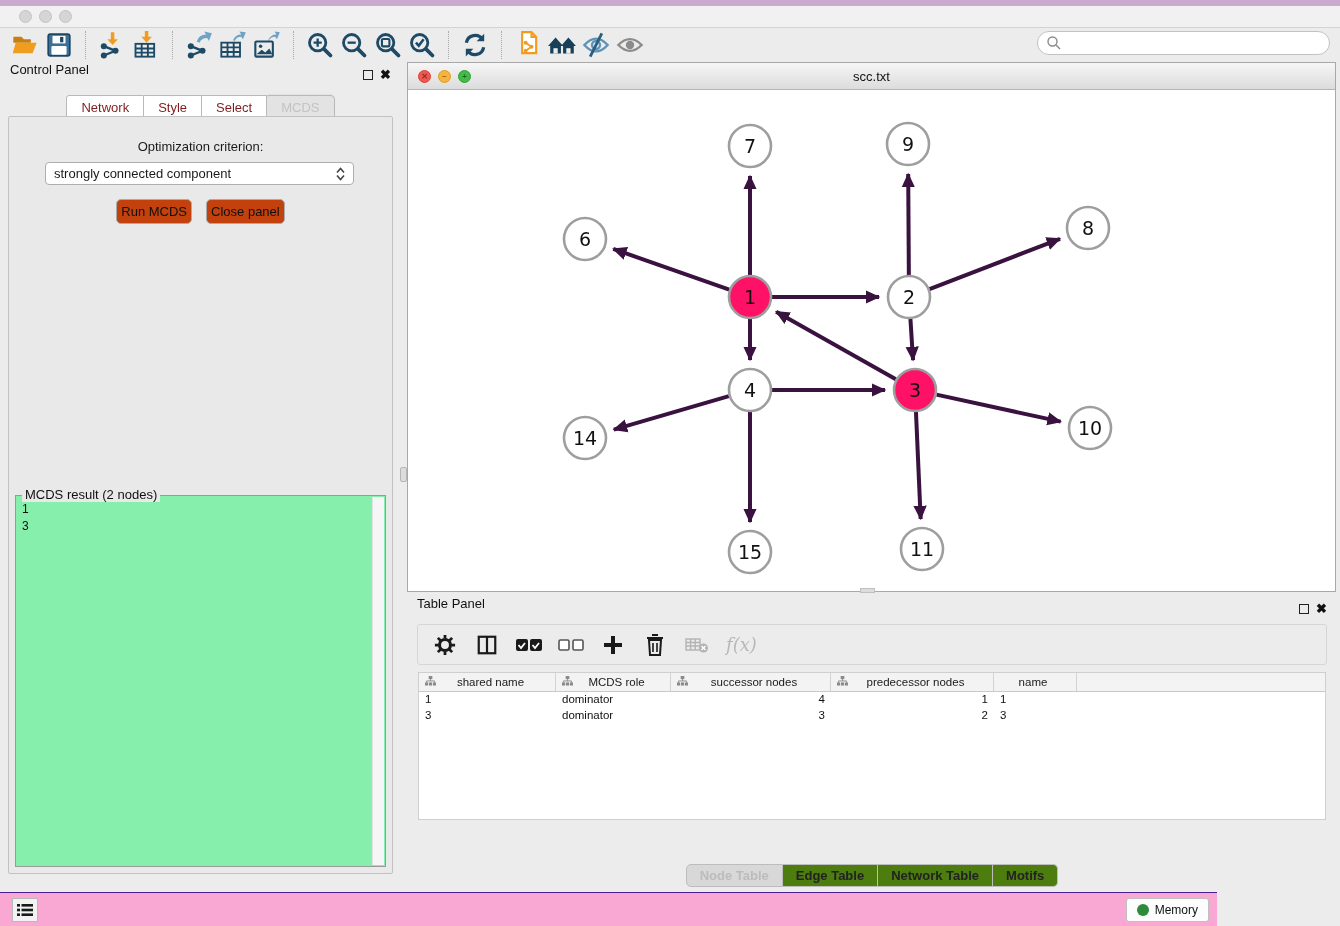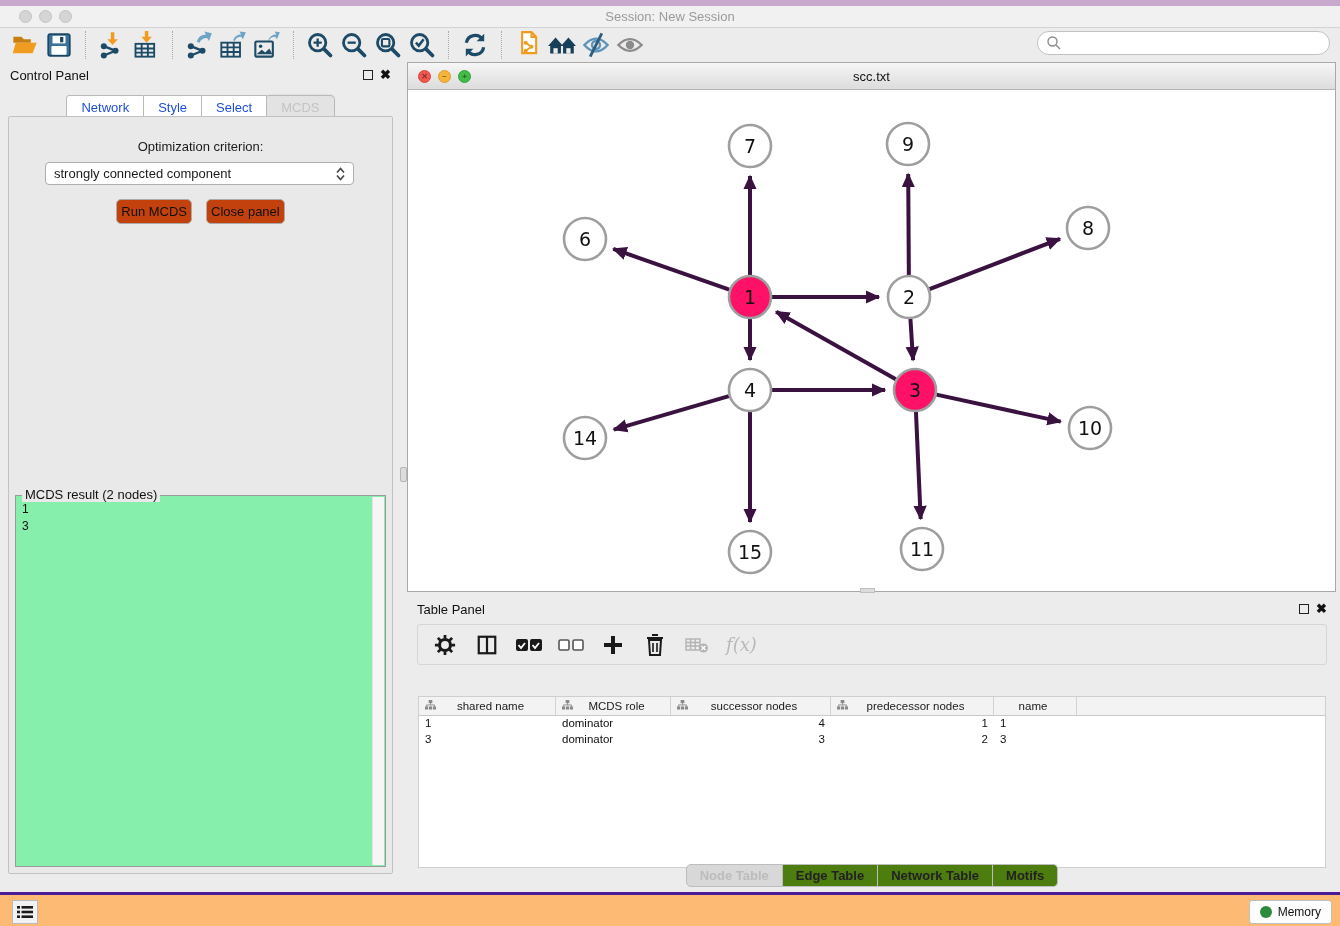--- a/index.html
+++ b/index.html
@@ -22,28 +22,28 @@
   
   #toolbar { left:0; top:28px; width:1340px; height:34px; display:flex; align-items:center; }
   .ticon { width:34px; height:32px; display:flex; align-items:center; justify-content:center; }
   .tsep { width:1px; height:28px; border-left:1px dotted #a9a9a9; margin:0 9px; }
   #search-box { position:absolute; right:10px; top:3px; width:293px; height:24px; background:#fff;
     border:1px solid #c2c2c2; border-radius:13px; display:flex; align-items:center; padding-left:8px; }
   #search-input { border:none; outline:none; flex:1; height:20px; font-size:13px; background:transparent; }
 
   
   #control-panel { left:0; top:62px; width:401px; height:820px; background:#ececec; }
-  .panel-head { height:26px; display:flex; align-items:center; padding:0 10px; }
+  .panel-head { height:26px; display:flex; padding:0 10px; }
   .panel-title { font-size:13px; color:#111; }
   .panel-head-icons { margin-left:auto; display:flex; align-items:center; gap:7px; }
   .float-icon { width:10px; height:10px; border:1.5px solid #222; display:inline-block; }
   .close-icon { font-size:13px; font-weight:bold; color:#111; line-height:10px; }
   #cp-tabs { position:absolute; left:0; top:33px; width:100%; display:flex; justify-content:center; }
   .cp-tab { padding:4px 14px; background:#fff; border:1px solid #b9b9b9; border-left:none;
-    font-size:13px; color:#1d4ed8; }
+    font-size:13px; color:#7f1d1d; }
   .cp-tab:first-child { border-left:1px solid #b9b9b9; border-top-left-radius:3px; }
   .cp-tab.active { background:#e3e3e3; color:#c4c4c4; border-top-right-radius:5px; border-top-left-radius:2px;
     box-shadow:0 -1px 1px rgba(0,0,0,0.05); }
   #cp-body { position:absolute; left:8px; top:54px; width:385px; height:758px;
     background:#e9e9e9; border:1px solid #c2c2c2; border-radius:2px; }
   #opt-label { position:absolute; left:0; top:22px; width:100%; text-align:center; font-size:13px; }
   #opt-select { position:absolute; left:36px; top:45px; width:309px; height:23px; background:#fff;
     border:1px solid #aeaeae; border-radius:4px; display:flex; align-items:center; padding:0 8px; font-size:13px; }
   #opt-select .spin { margin-left:auto; display:flex; flex-direction:column; line-height:5px; color:#444; }
   .cp-btn-row { position:absolute; left:0; top:82px; width:100%; display:flex; justify-content:center; gap:14px; }
@@ -69,51 +69,50 @@
   #graph-svg { display:block; }
   .graph-node-label { font-family:"DejaVu Sans", sans-serif; font-size:19px; fill:#111; }
   #nw-splitter { left:400px; top:467px; width:7px; height:15px; background:#dcdcdc; border:1px solid #b5b5b5; border-radius:2px; }
   #nw-bottom-handle { left:860px; top:588px; width:15px; height:5px; background:#dcdcdc; border:1px solid #c0c0c0; }
 
   
   #table-panel { left:407px; top:596px; width:930px; height:290px; background:#ececec; }
   #tp-toolbar { position:absolute; left:10px; top:28px; width:910px; height:41px; background:#ececec;
     border:1px solid #d6d6d6; border-radius:3px; display:flex; align-items:center; padding-left:14px; gap:16px; }
   .tp-icon { display:flex; align-items:center; justify-content:center; width:26px; height:26px; }
-  #node-table { position:absolute; left:11px; top:76px; width:908px; height:172px; background:#fff;
-    border:1px solid #cfcfcf; overflow:hidden;margin-top:24px; }
+  #node-table { position:absolute; left:11px; top:76px; width:908px; height:148px; background:#fff;
+    border:1px solid #cfcfcf; overflow:hidden; }
   #nt-header { display:flex; height:19px; background:#f3f3f3; border-bottom:1px solid #c9c9c9; }
   .nt-hcell { display:flex; align-items:center; border-right:1px solid #d2d2d2; font-size:11.5px; color:#1a1a1a;
     padding-left:6px; position:relative; }
   .nt-hlabel { flex:1; text-align:center; padding-right:10px; }
   .nt-row { display:flex; height:16px; font-size:11.5px; color:#111; }
   .nt-cell { padding:1px 6px 0 6px; overflow:hidden; white-space:nowrap; }
   #tp-tabs { position:absolute; left:0; top:268px; width:100%; display:flex; justify-content:center; }
   .tp-tab { padding:3px 13px; background:#4d7c0f; border:1px solid #bdbdbd; border-left:none; font-size:13px; font-weight:bold; color:#222; }
   .tp-tab:first-child { border-left:1px solid #bdbdbd; border-radius:5px 0 0 5px; }
   .tp-tab:last-child { border-radius:0 5px 5px 0; }
   .tp-tab.active { background:#d8d8d8; color:#bcbcbc; }
 
   
-  #status-bar { left:0; top:892px; width:1340px; height:34px; background:#fdba74; border-top:3px solid #4c1d95; }
+  #status-bar { left:0; top:892px; width:1217px; height:34px; background:#f9a8d4; border-top:1px solid #4c1d95; }
   #taskbar-btn { position:absolute; left:12px; top:5px; width:26px; height:24px; background:#f2f2f2;
     border:1px solid #b9b9b9; display:flex; align-items:center; justify-content:center; }
   #memory-btn { position:absolute; right:8px; top:5px; height:24px; background:#fdfdfd; border:1px solid #c0c0c0;
     border-radius:3px; display:flex; align-items:center; gap:6px; padding:0 10px; font-size:12px; color:#111; }
   #memory-dot { width:12px; height:12px; border-radius:50%; background:#2e8b3c; }
 </style>
 </head>
 <body>
 
 <div id="top-strip" class="abs"></div>
 <div id="titlebar" class="abs">
   <span class="tl-dot"></span>
   <span class="tl-dot"></span>
   <span class="tl-dot"></span>
-  <span id="window-title">Session: New Session</span>
 </div>
 
 <div id="toolbar" class="abs">
   <div class="ticon" style="margin-left:8px">
     <svg width="28" height="28" viewBox="0 0 24 24">
         <path d="M2 5 h7 l2 2 h6 v3 H2 Z" fill="#c87f12"></path>
         <path d="M4 10 h18 l-3.5 9 H1.5 Z" fill="#f09c1e"></path>
       </svg>
   </div>
   <div class="ticon">

